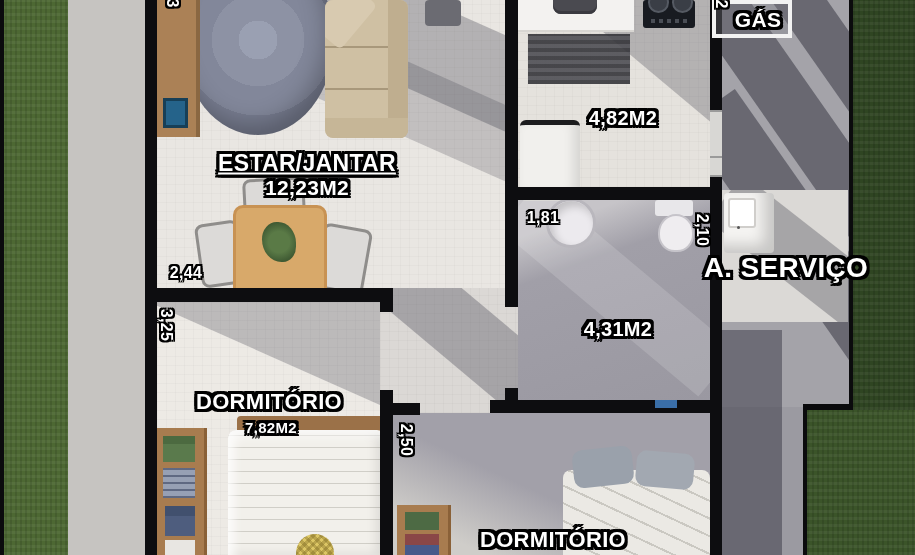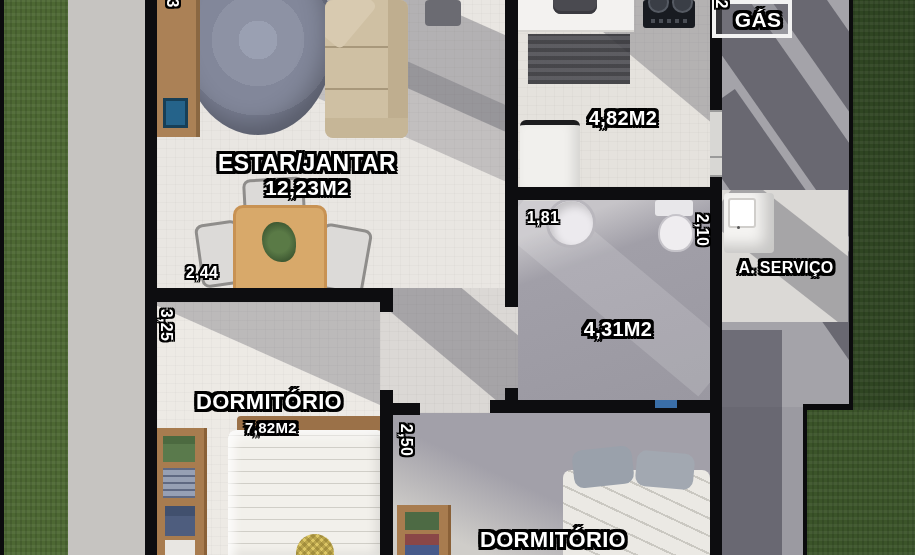--- a/index.html
+++ b/index.html
@@ -164,37 +164,37 @@
   <div class="wall" style="left:518px;top:187px;width:192px;height:13px;"></div>
   <div class="wall" style="left:157px;top:288px;width:236px;height:14px;"></div>
   <div class="wall" style="left:380px;top:288px;width:13px;height:24px;"></div>
   <div class="wall" style="left:380px;top:390px;width:13px;height:165px;"></div>
   <div class="wall" style="left:490px;top:400px;width:232px;height:13px;"></div>
   <div class="wall" style="left:393px;top:403px;width:27px;height:12px;"></div>
   <div class="abs" style="left:655px;top:400px;width:22px;height:8px;background:#3a6ea8;"></div>
 
   <div class="abs" style="left:712px;top:0;width:80px;height:38px;border:4px solid #f2f2f2;background:rgba(130,130,138,.35);box-sizing:border-box;"></div>
 
-  <div class="lbl" style="left:307px;top:163px;font-size:23px;">ESTAR/JANTAR</div>
+  <div class="lbl" style="left:307px;top:163px;font-size:23px;text-decoration:underline;">ESTAR/JANTAR</div>
   <div class="lbl" style="left:307px;top:187px;font-size:21px;">12,23M2</div>
 
   <div class="lbl" style="left:623px;top:118px;font-size:20px;">4,82M2</div>
 
   <div class="lbl" style="left:758px;top:19px;font-size:21px;">GÁS</div>
 
   <div class="lbl" style="left:618px;top:329px;font-size:20px;">4,31M2</div>
 
-  <div class="lbl" style="left:786px;top:268px;font-size:16px;">A. SERVIÇO</div>
+  <div class="lbl" style="left:786px;top:268px;font-size:28px;">A. SERVIÇO</div>
 
   <div class="lbl" style="left:269px;top:402px;font-size:22px;">DORMITÓRIO</div>
   <div class="lbl" style="left:271px;top:427px;font-size:15px;">7,82M2</div>
 
   <div class="lbl" style="left:553px;top:540px;font-size:22px;">DORMITÓRIO</div>
 
-  <div class="lbl dim" style="left:186px;top:273px;margin-left:16px;">2,44</div>
+  <div class="lbl dim" style="left:186px;top:273px;">2,44</div>
   <div class="lbl dim v" style="left:166px;top:325px;">3,25</div>
   <div class="lbl dim" style="left:543px;top:218px;">1,81</div>
   <div class="lbl dim v" style="left:702px;top:230px;">2,10</div>
   <div class="lbl dim v" style="left:406px;top:440px;">2,50</div>
   <div class="lbl dim v" style="left:172px;top:3px;">3</div>
   <div class="lbl dim v" style="left:721px;top:4px;">2</div>
 
 </div>
 
 </body></html>

